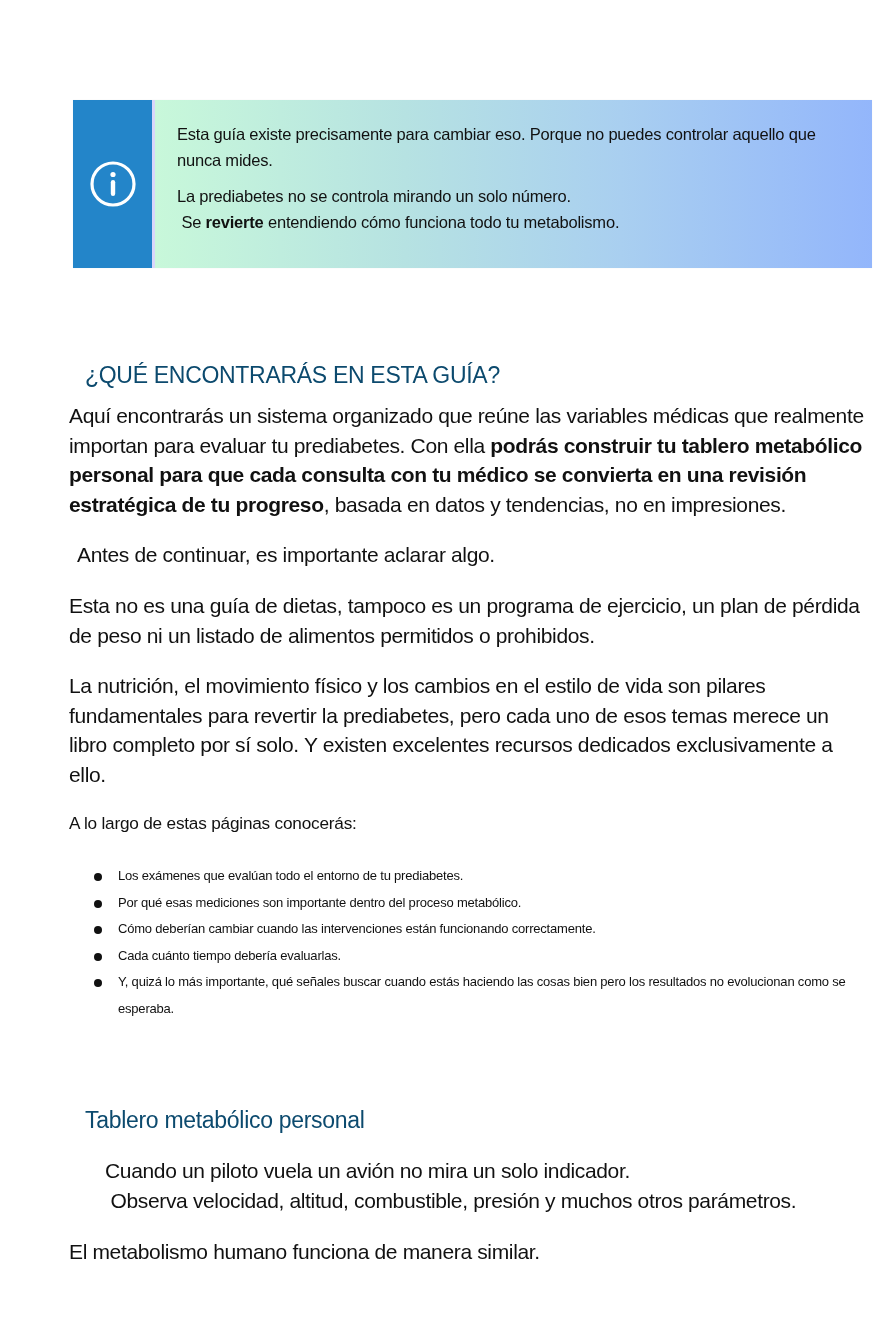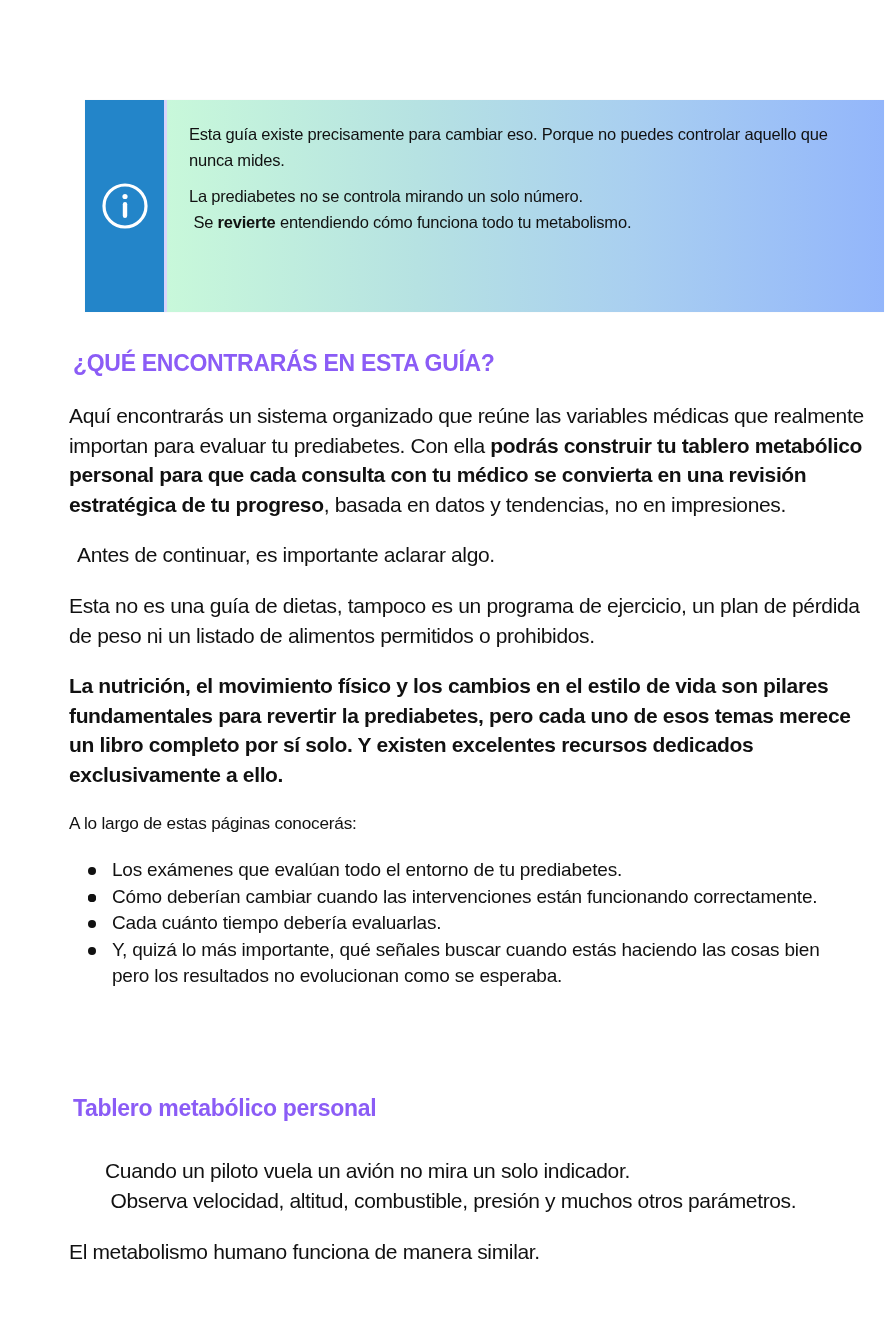--- a/index.html
+++ b/index.html
@@ -17,24 +17,24 @@
     }
     .page {
       position: absolute;
       left: 69px;
       top: 0;
       width: 800px;
     }
     
     .callout {
       position: absolute;
-      left: 16px;
+      left: 4px;
       top: 100px;
       width: 799px;
-      height: 212px;
+      height: 168px;
       display: flex;
       box-shadow: 0 0 1px rgba(0,0,0,0.08);
     }
     .callout-icon-col {
       width: 79px;
       height: 100%;
       background: #2385c9;
       display: flex;
       align-items: center;
       justify-content: center;
@@ -53,25 +53,25 @@
       font-size: 16.5px;
       line-height: 26px;
       letter-spacing: -0.2px;
     }
     .callout-body p { margin: 0; }
     .callout-body p + p { margin-top: 10px; }
     .info-icon svg { display: block; }
 
     h2.section-title {
       position: absolute;
-      margin: 4px;
+      margin: 16px;
       font-size: 23px;
-      font-weight: bold;
+      font-weight: normal;
       letter-spacing: -0.3px;
-      color: #8b5cf6;
+      color: #0c4a6e;
     }
     .text-block {
       position: absolute;
       left: 0;
       width: 800px;
       font-size: 21px;
       line-height: 29.5px;
       letter-spacing: -0.35px;
       margin: 0;
     }
@@ -82,24 +82,24 @@
       font-size: 17.2px;
       line-height: 26px;
       letter-spacing: -0.2px;
       margin: 0;
     }
     ul.bullets {
       position: absolute;
       left: 0;
       top: 857px;
       width: 790px;
-      margin: 0;
+      margin: 6px;
       padding: 0;
       list-style: none;
-      font-size: 19px;
+      font-size: 13px;
       line-height: 26.5px;
       letter-spacing: -0.2px;
     }
     ul.bullets li {
       position: relative;
       padding-left: 43px;
     }
     ul.bullets li .dot {
       position: absolute;
       left: 19px;
@@ -136,27 +136,27 @@
   </div>
 
   <h2 class="section-title" style="top:346px;">¿QUÉ ENCONTRARÁS EN ESTA GUÍA?</h2>
 
   <p class="text-block" style="top:401px;"><span>Aquí encontrarás un sistema organizado que reúne las variables médicas que realmente importan para evaluar tu prediabetes. Con ella </span><b>podrás construir tu tablero metabólico personal para que cada consulta con tu médico se convierta en una revisión estratégica de tu progreso</b><span>, basada en datos y tendencias, no en impresiones.</span></p>
 
   <p class="text-block" style="top:540px;margin-left:8px;">Antes de continuar, es importante aclarar algo.</p>
 
   <p class="text-block" style="top:591px;">Esta no es una guía de dietas, tampoco es un programa de ejercicio, un plan de pérdida de peso ni un listado de alimentos permitidos o prohibidos.</p>
 
-  <p class="text-block" style="top:671px;font-weight:bold;">La nutrición, el movimiento físico y los cambios en el estilo de vida son pilares fundamentales para revertir la prediabetes, pero cada uno de esos temas merece un libro completo por sí solo.  Y existen excelentes recursos dedicados exclusivamente a ello.</p>
+  <p class="text-block" style="top:671px;">La nutrición, el movimiento físico y los cambios en el estilo de vida son pilares fundamentales para revertir la prediabetes, pero cada uno de esos temas merece un libro completo por sí solo.  Y existen excelentes recursos dedicados exclusivamente a ello.</p>
 
   <p class="intro-line" style="top:810px;">A lo largo de estas páginas conocerás:</p>
 
   <ul class="bullets">
     <li><span class="dot"></span><span>Los exámenes que evalúan todo el entorno de tu prediabetes.</span></li>
-    <li><span class="dot"></span></li>
+    <li><span class="dot"></span><span>Por qué esas mediciones son importante dentro del proceso metabólico.</span></li>
     <li><span class="dot"></span><span>Cómo deberían cambiar cuando las intervenciones están funcionando correctamente.</span></li>
     <li><span class="dot"></span><span>Cada cuánto tiempo debería evaluarlas.</span></li>
     <li><span class="dot"></span><span>Y, quizá lo más importante, qué señales buscar cuando estás haciendo las cosas bien pero los resultados no evolucionan como se esperaba.</span></li>
   </ul>
 
   <h2 class="section-title" style="top:1091px;">Tablero metabólico personal</h2>
 
   <p class="text-block" style="top:1156px;margin-left:36px;"><span>Cuando un piloto vuela un avión no mira un solo indicador.</span><br><span style="white-space:pre"> Observa velocidad, altitud, combustible, presión y muchos otros parámetros.</span></p>
 
   <p class="text-block" style="top:1237px;">El metabolismo humano funciona de manera similar.</p>

